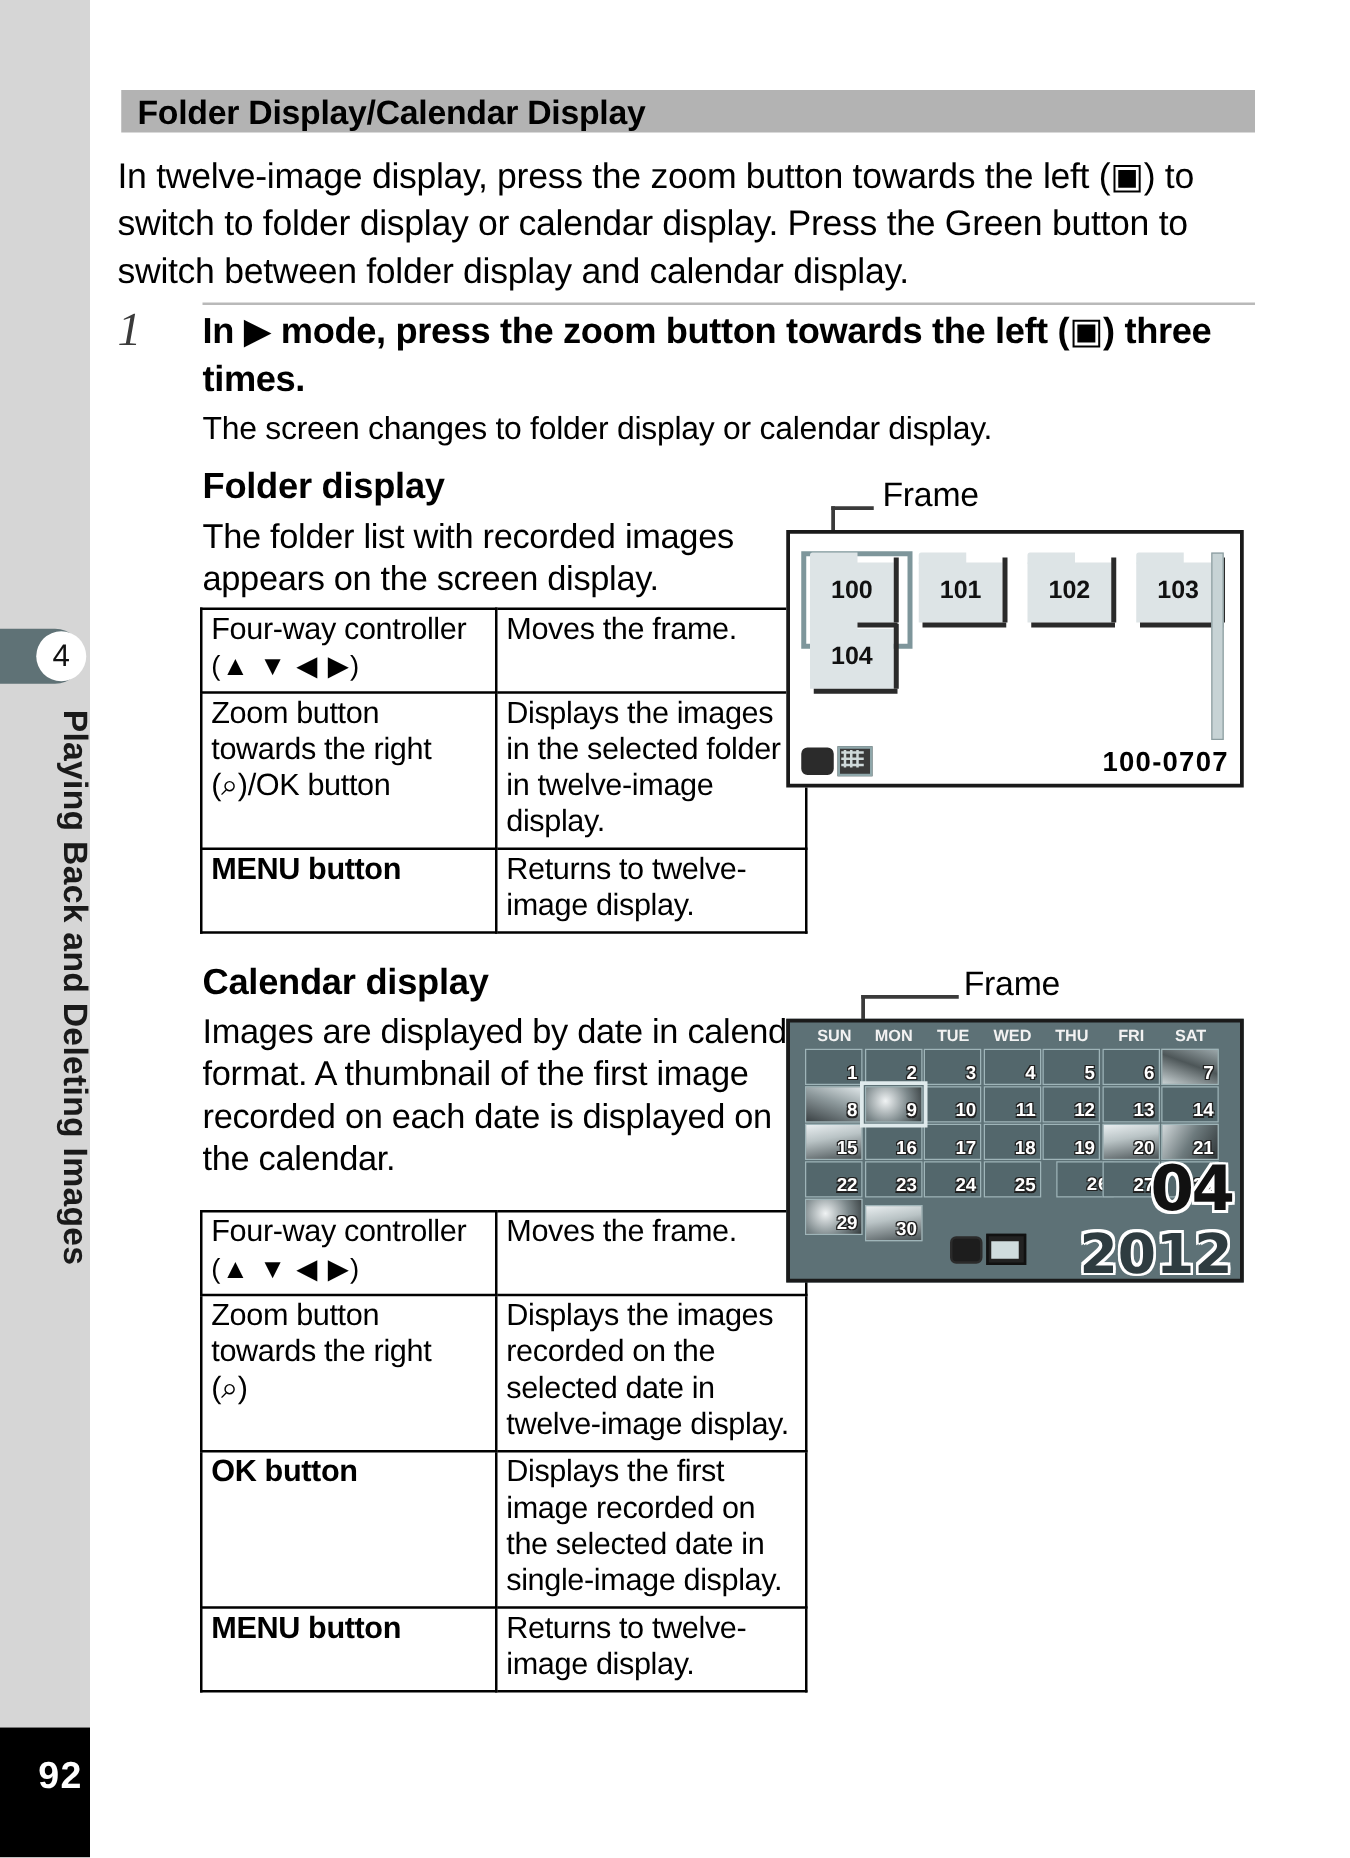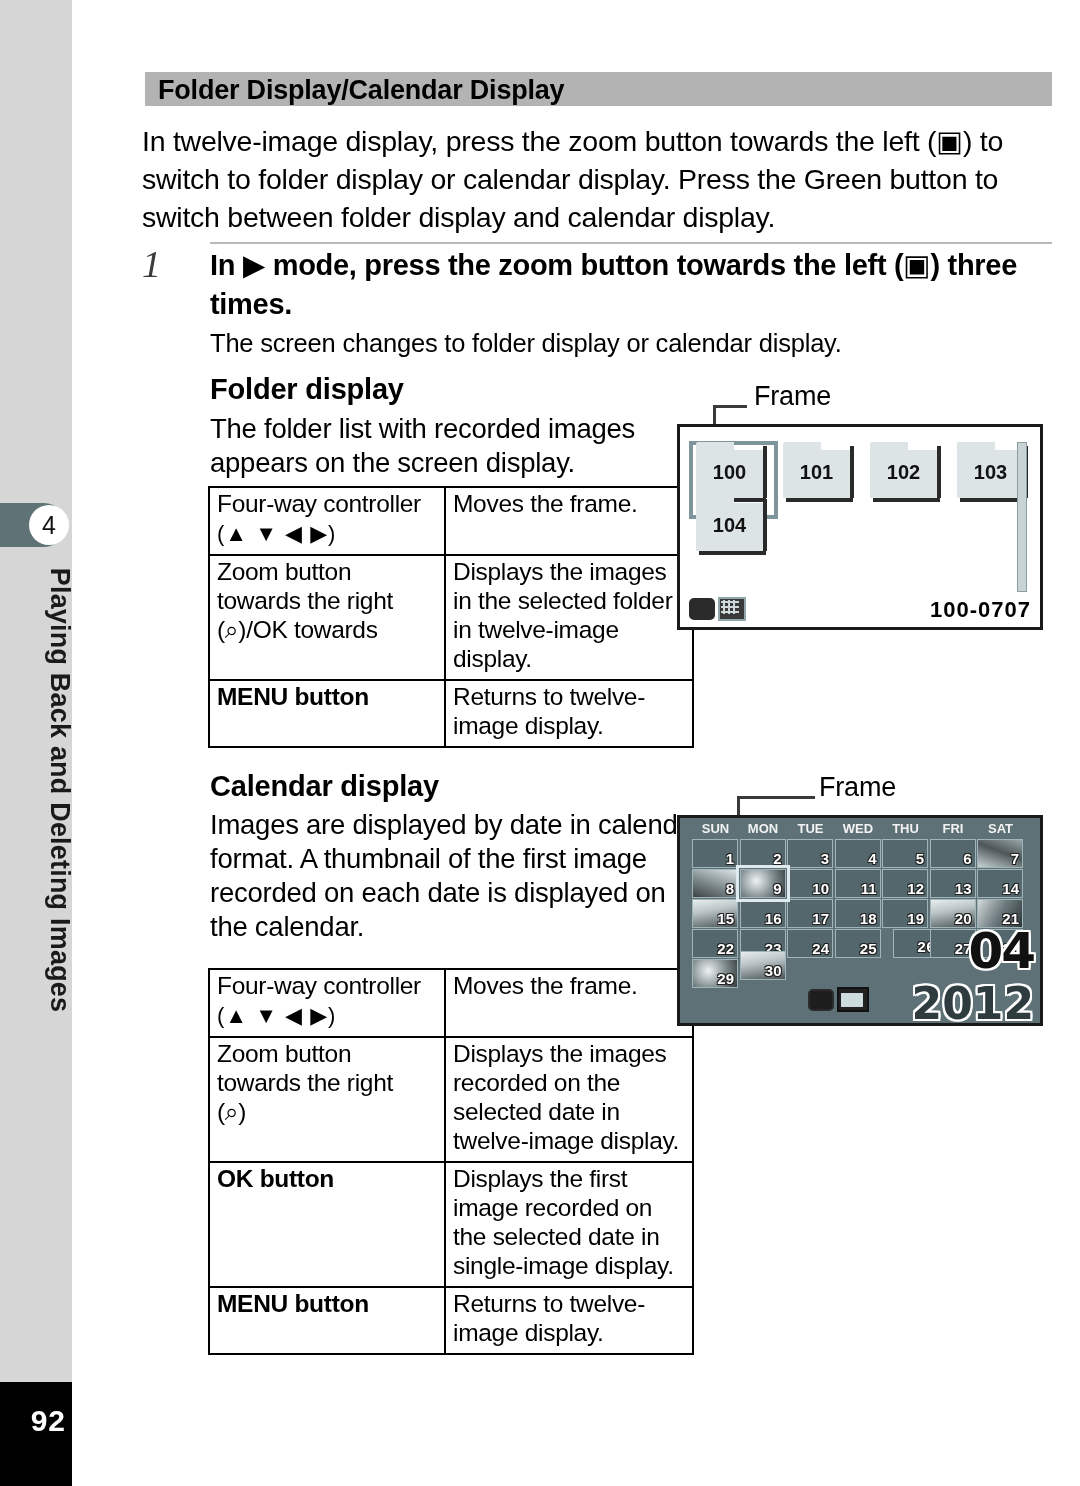--- a/index.html
+++ b/index.html
@@ -17,21 +17,21 @@
                font-size:25px;color:#111;font-weight:400;}
   #rail-title{position:absolute;left:-240px;top:760px;width:600px;height:60px;
               transform:rotate(90deg);transform-origin:center center;
               font-size:27px;font-weight:bold;color:#1a1a1a;letter-spacing:.2px;
               text-align:center;line-height:60px;white-space:nowrap;}
   #page-block{position:absolute;left:0;top:1382px;width:72px;height:104px;background:#000;}
   #page-number{position:absolute;left:0;top:1404px;width:66px;text-align:right;
                color:#fff;font-size:30px;font-weight:bold;letter-spacing:1px;}
 
   
-  #content{position:absolute;left:94px;top:0;width:916px;height:1486px;margin-left:48px;}
+  #content{position:absolute;left:94px;top:0;width:916px;height:1486px;}
 
   #section-header{position:absolute;left:3px;top:72px;width:907px;height:34px;background:#b3b3b3;}
   #section-header span{position:absolute;left:13px;top:3px;font-size:27px;font-weight:bold;
                        letter-spacing:-.2px;}
 
   #intro{position:absolute;left:0px;top:122px;width:900px;font-size:28.5px;line-height:38px;
          letter-spacing:-.25px;}
 
   #step-rule{position:absolute;left:68px;top:242px;width:842px;height:2px;background:#b9b9b9;}
   #step-num{position:absolute;left:0px;top:242px;font-size:38px;font-style:italic;color:#3b3b3b;
@@ -143,21 +143,21 @@
         <tr>
       <td class="c1">
         <span>Four-way controller</span><br>
         <span class="arrows">(▲ ▼ ◀ ▶)</span>
       </td>
       <td class="c2">Moves the frame.</td>
     </tr>
     <tr>
       <td class="c1">
         <span>Zoom button towards the right</span>
-        <span>(⌕)/OK towards</span>
+        <span>(⌕)/OK button</span>
       </td>
       <td class="c2">Displays the images in the selected folder in twelve-image display.</td>
     </tr>
     <tr>
       <td class="c1 bold">MENU button</td>
       <td class="c2">Returns to twelve-image display.</td>
     </tr>
   </tbody>
     </table>
 
@@ -334,21 +334,21 @@
         <div class="cal-cell" style="left: 237.5px; top: 90px;">
           <span class="dn">27</span>
         </div>
         <div class="cal-cell" style="left: 285px; top: 90px;">
           <span class="dn">28</span>
         </div>
         <div class="cal-cell thumb" style="left: 0px; top: 120px;">
           <span class="ph" style="background: radial-gradient(circle at 35% 40%, rgb(240, 243, 244) 0%, rgb(125, 137, 140) 55%, rgb(52, 59, 61) 100%);"></span>
           <span class="dn">29</span>
         </div>
-        <div class="cal-cell thumb" style="left: 47.5px; top: 112px; text-align: center;">
+        <div class="cal-cell thumb" style="left: 47.5px; top: 125px; text-align: center;">
           <span class="ph" style="background: linear-gradient(170deg, rgb(233, 238, 240) 0%, rgb(185, 195, 197) 40%, rgb(74, 83, 86) 100%);"></span>
           <span class="dn">30</span>
         </div>
       </div>
     <div id="cal-sel" style="left: 55.5px; top: 47px;"></div>
     <div id="cal-month">04</div>
     <div id="cal-year">2012</div>
     <div id="cal-icon-mode"></div>
     <div id="cal-icon-folder">
         <i></i>

